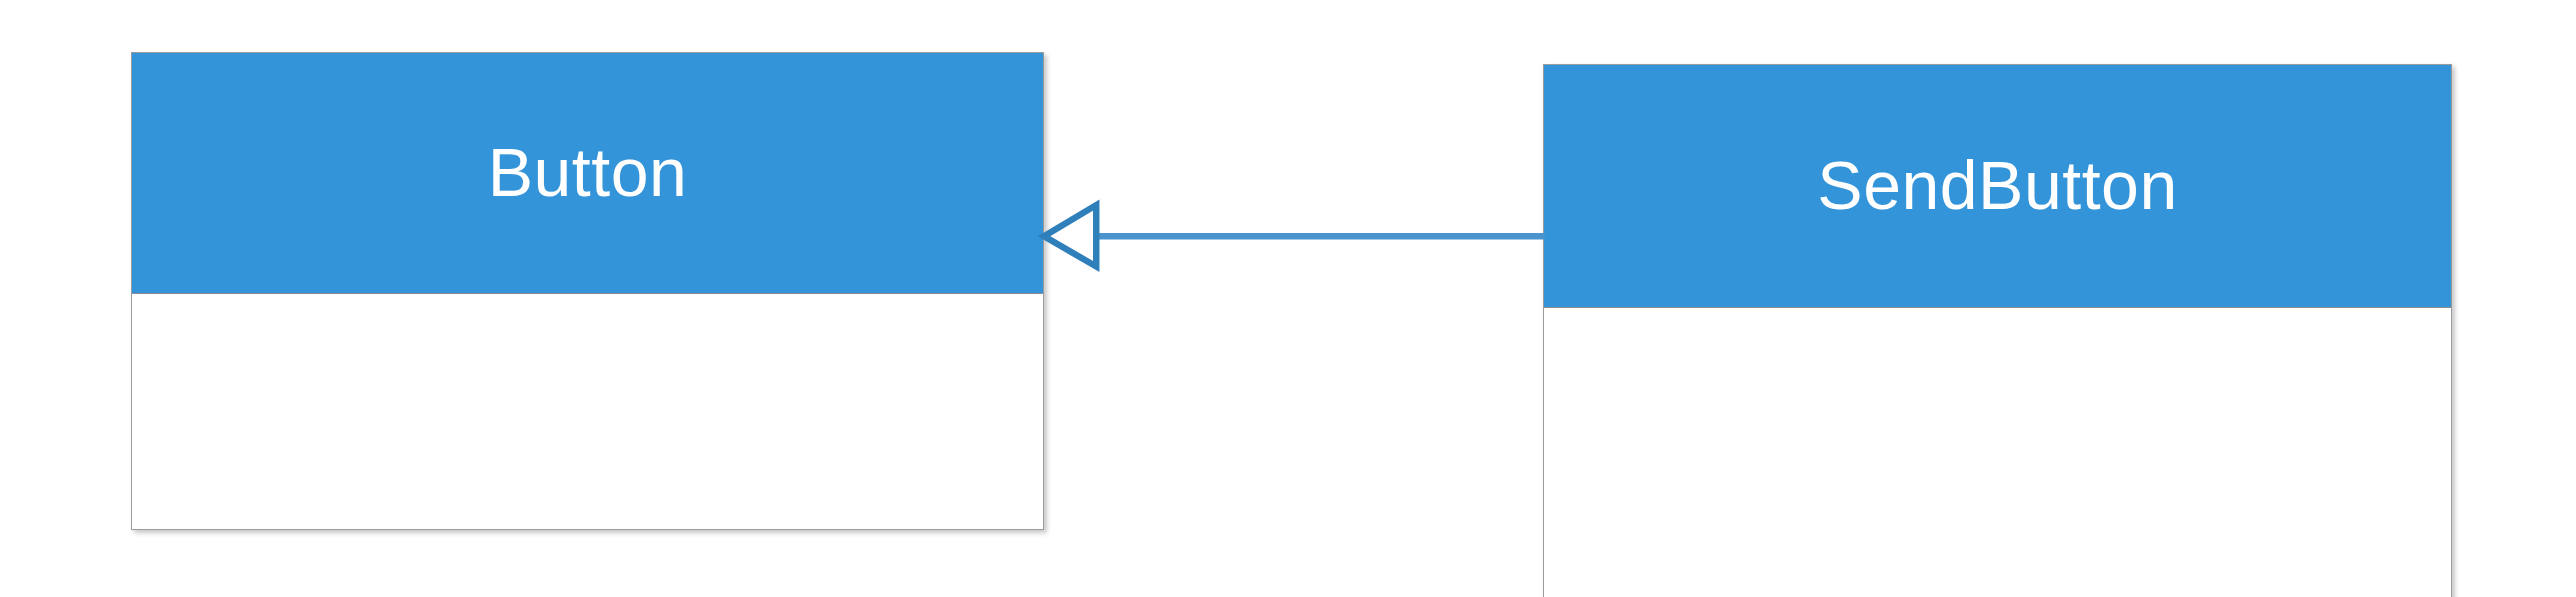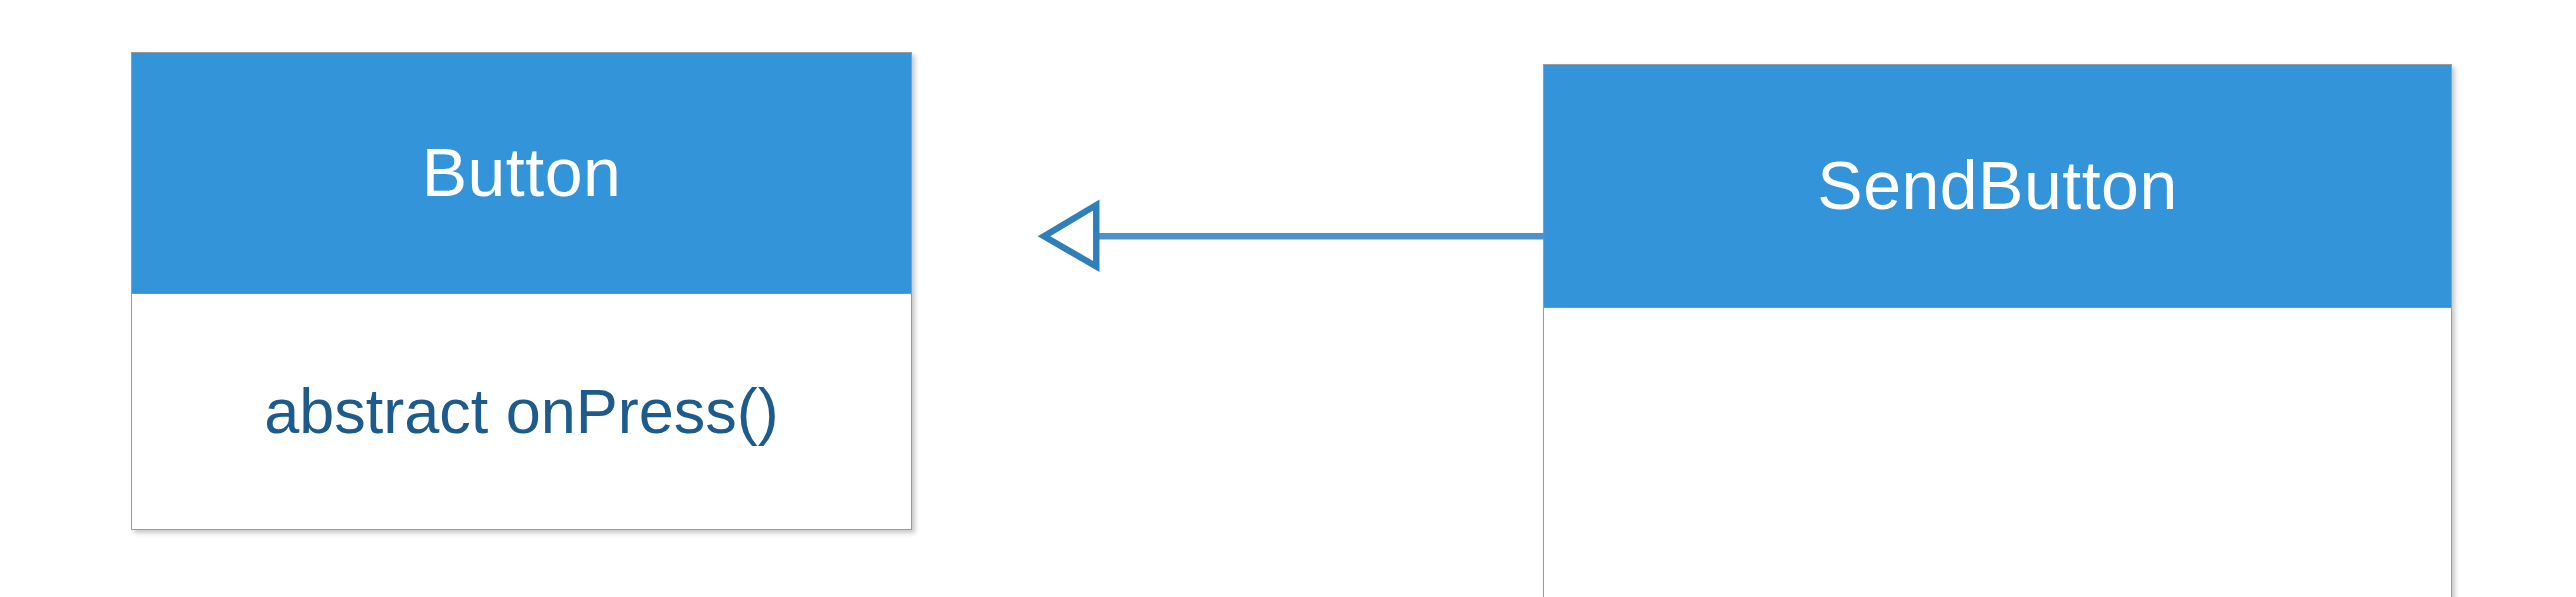--- a/index.html
+++ b/index.html
@@ -65,21 +65,21 @@
 
   .uml-method {
     display: block;
     white-space: nowrap;
   }
 
   
   #class-button {
     left: 131px;
     top: 52px;
-    width: 781px;
+    width: 913px;
     height: 478px;
   }
   #class-button .uml-header { height: 241px; }
 
   #class-sendbutton {
     left: 1543px;
     top: 52px;
     width: 909px;
     height: 588px;
     margin-top: 12px;
@@ -100,21 +100,20 @@
 </head>
 <body>
 
 <div id="diagram-canvas">
 
   <div class="uml-class" id="class-button">
     <div class="uml-header">
       <span>Button</span>
     </div>
     <div class="uml-body">
-      <span class="uml-method">abstract onPress()</span>
     </div>
   </div>
 
   <div class="uml-class" id="class-sendbutton">
     <div class="uml-header">
       <span>SendButton</span>
     </div>
   </div>
 
   <svg id="generalization" viewBox="0 0 580 120" width="534" height="110">

